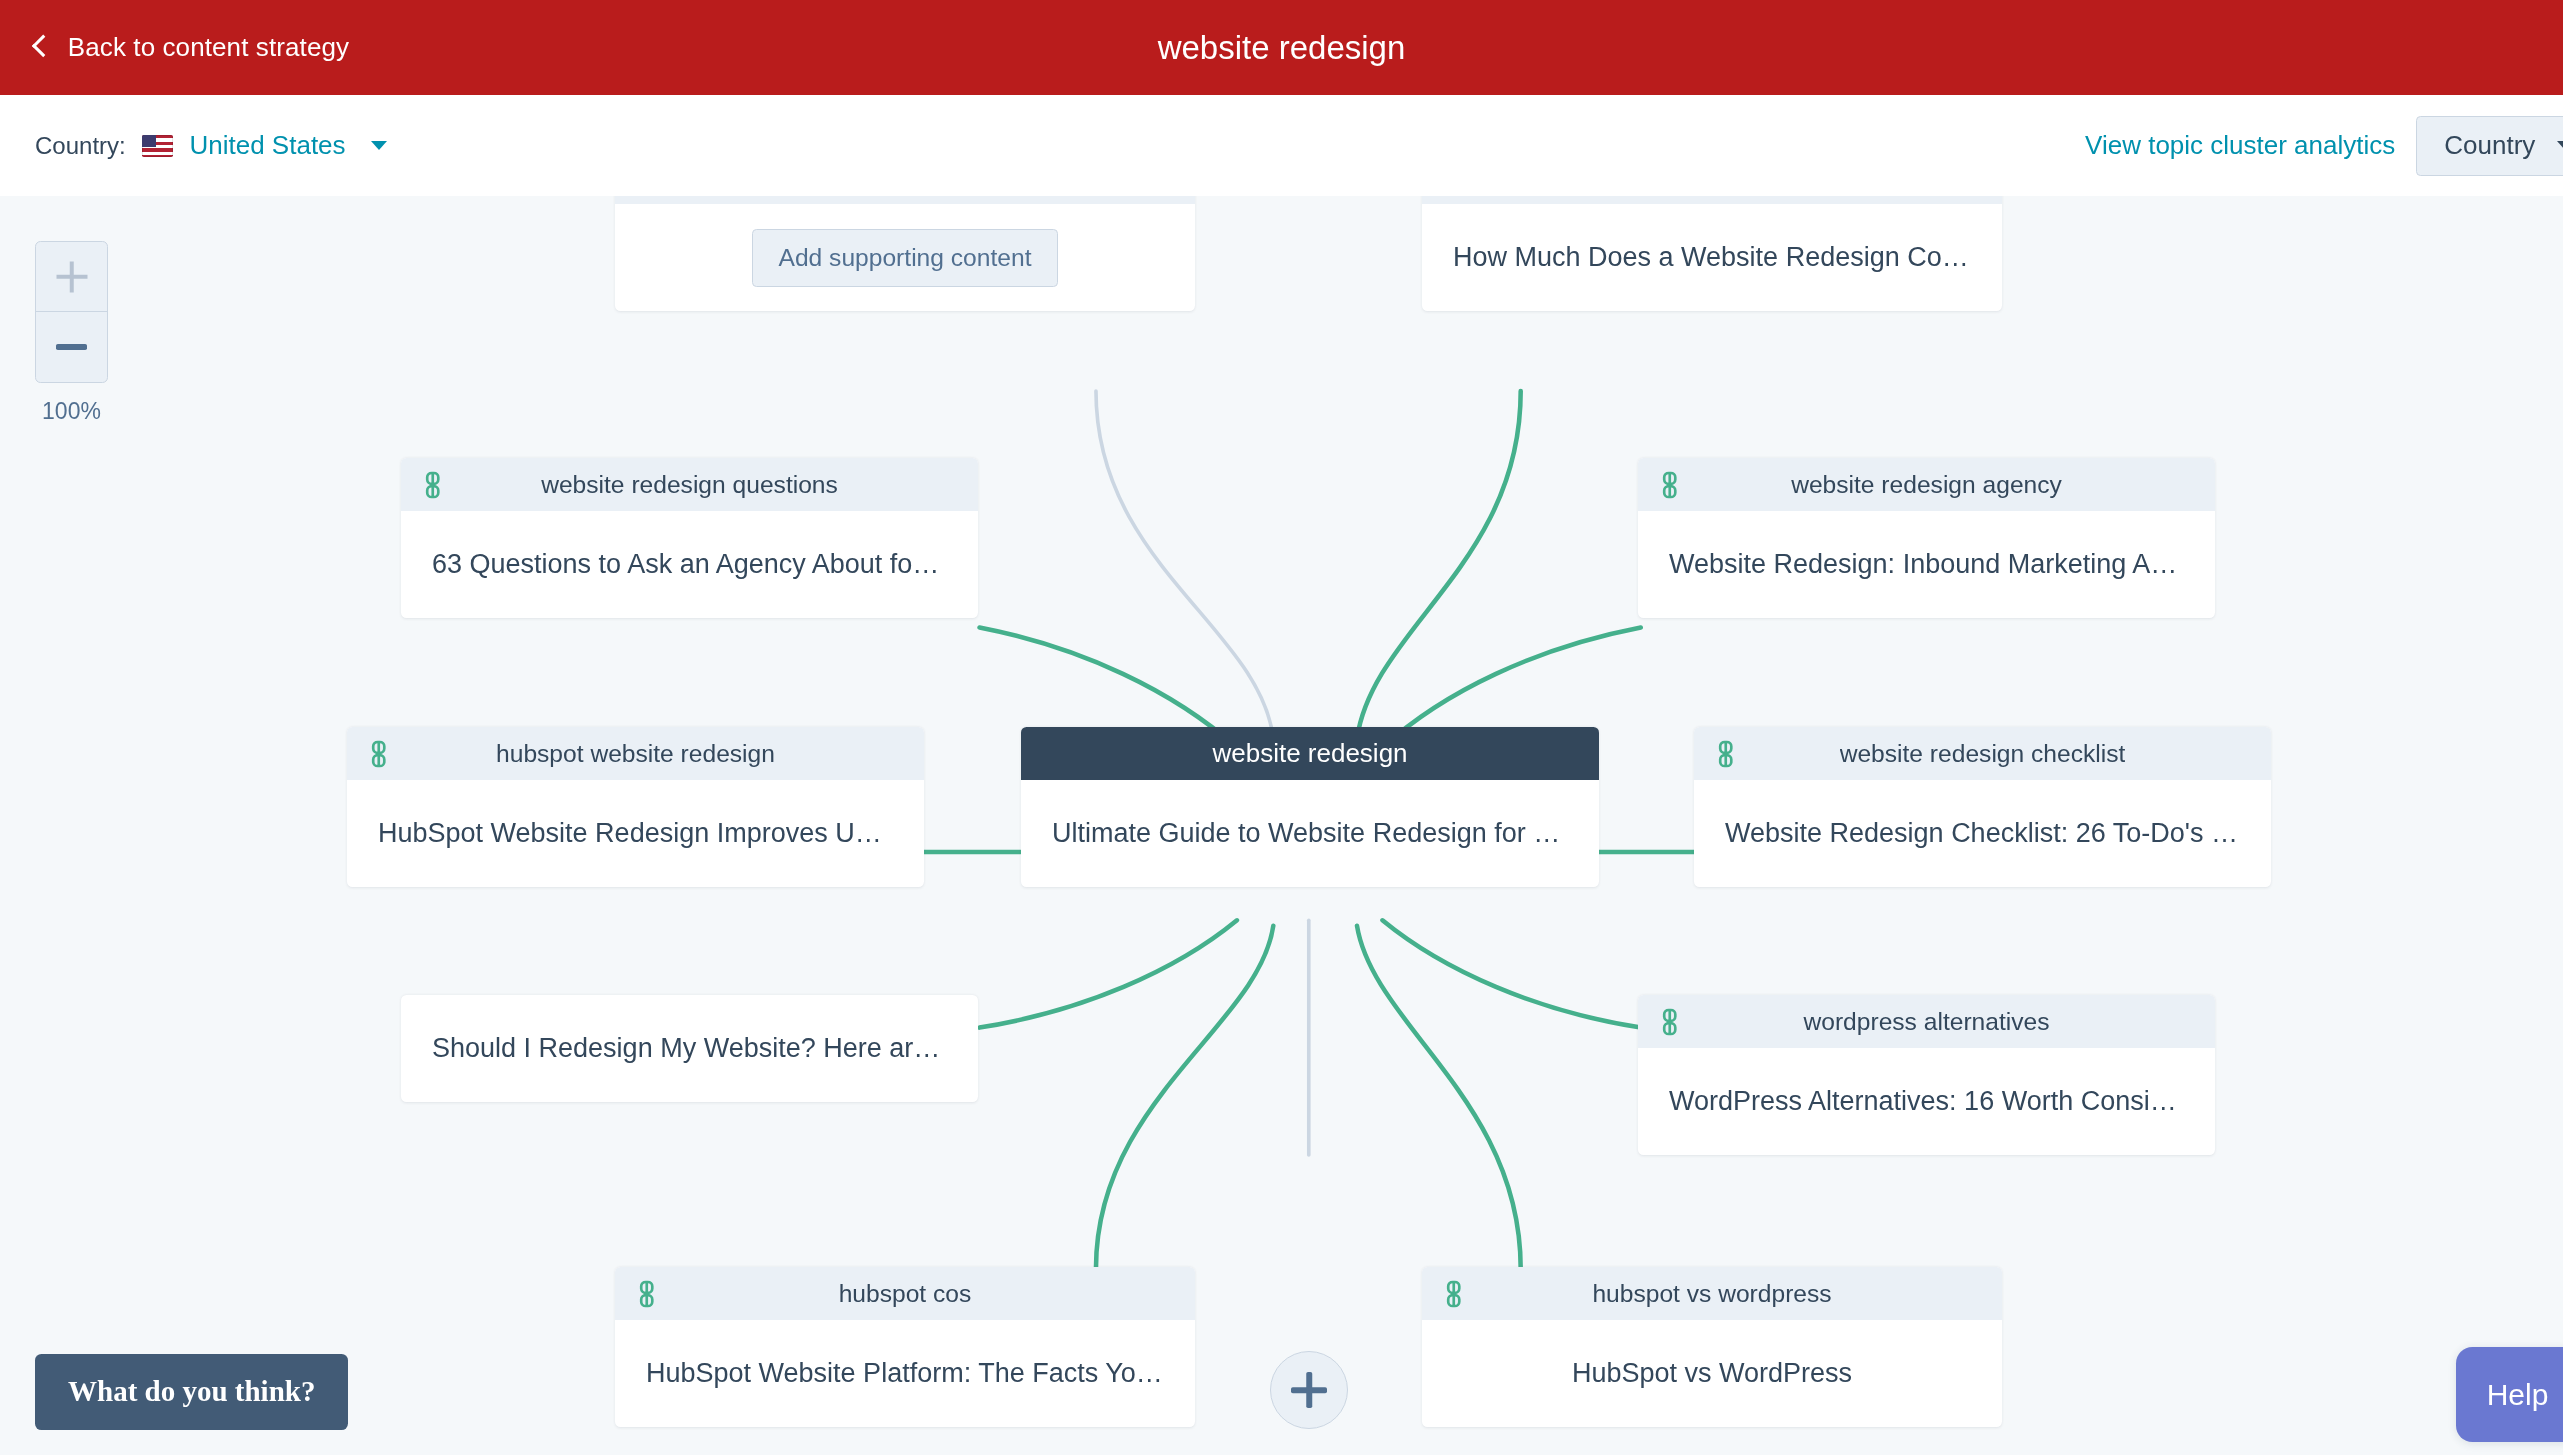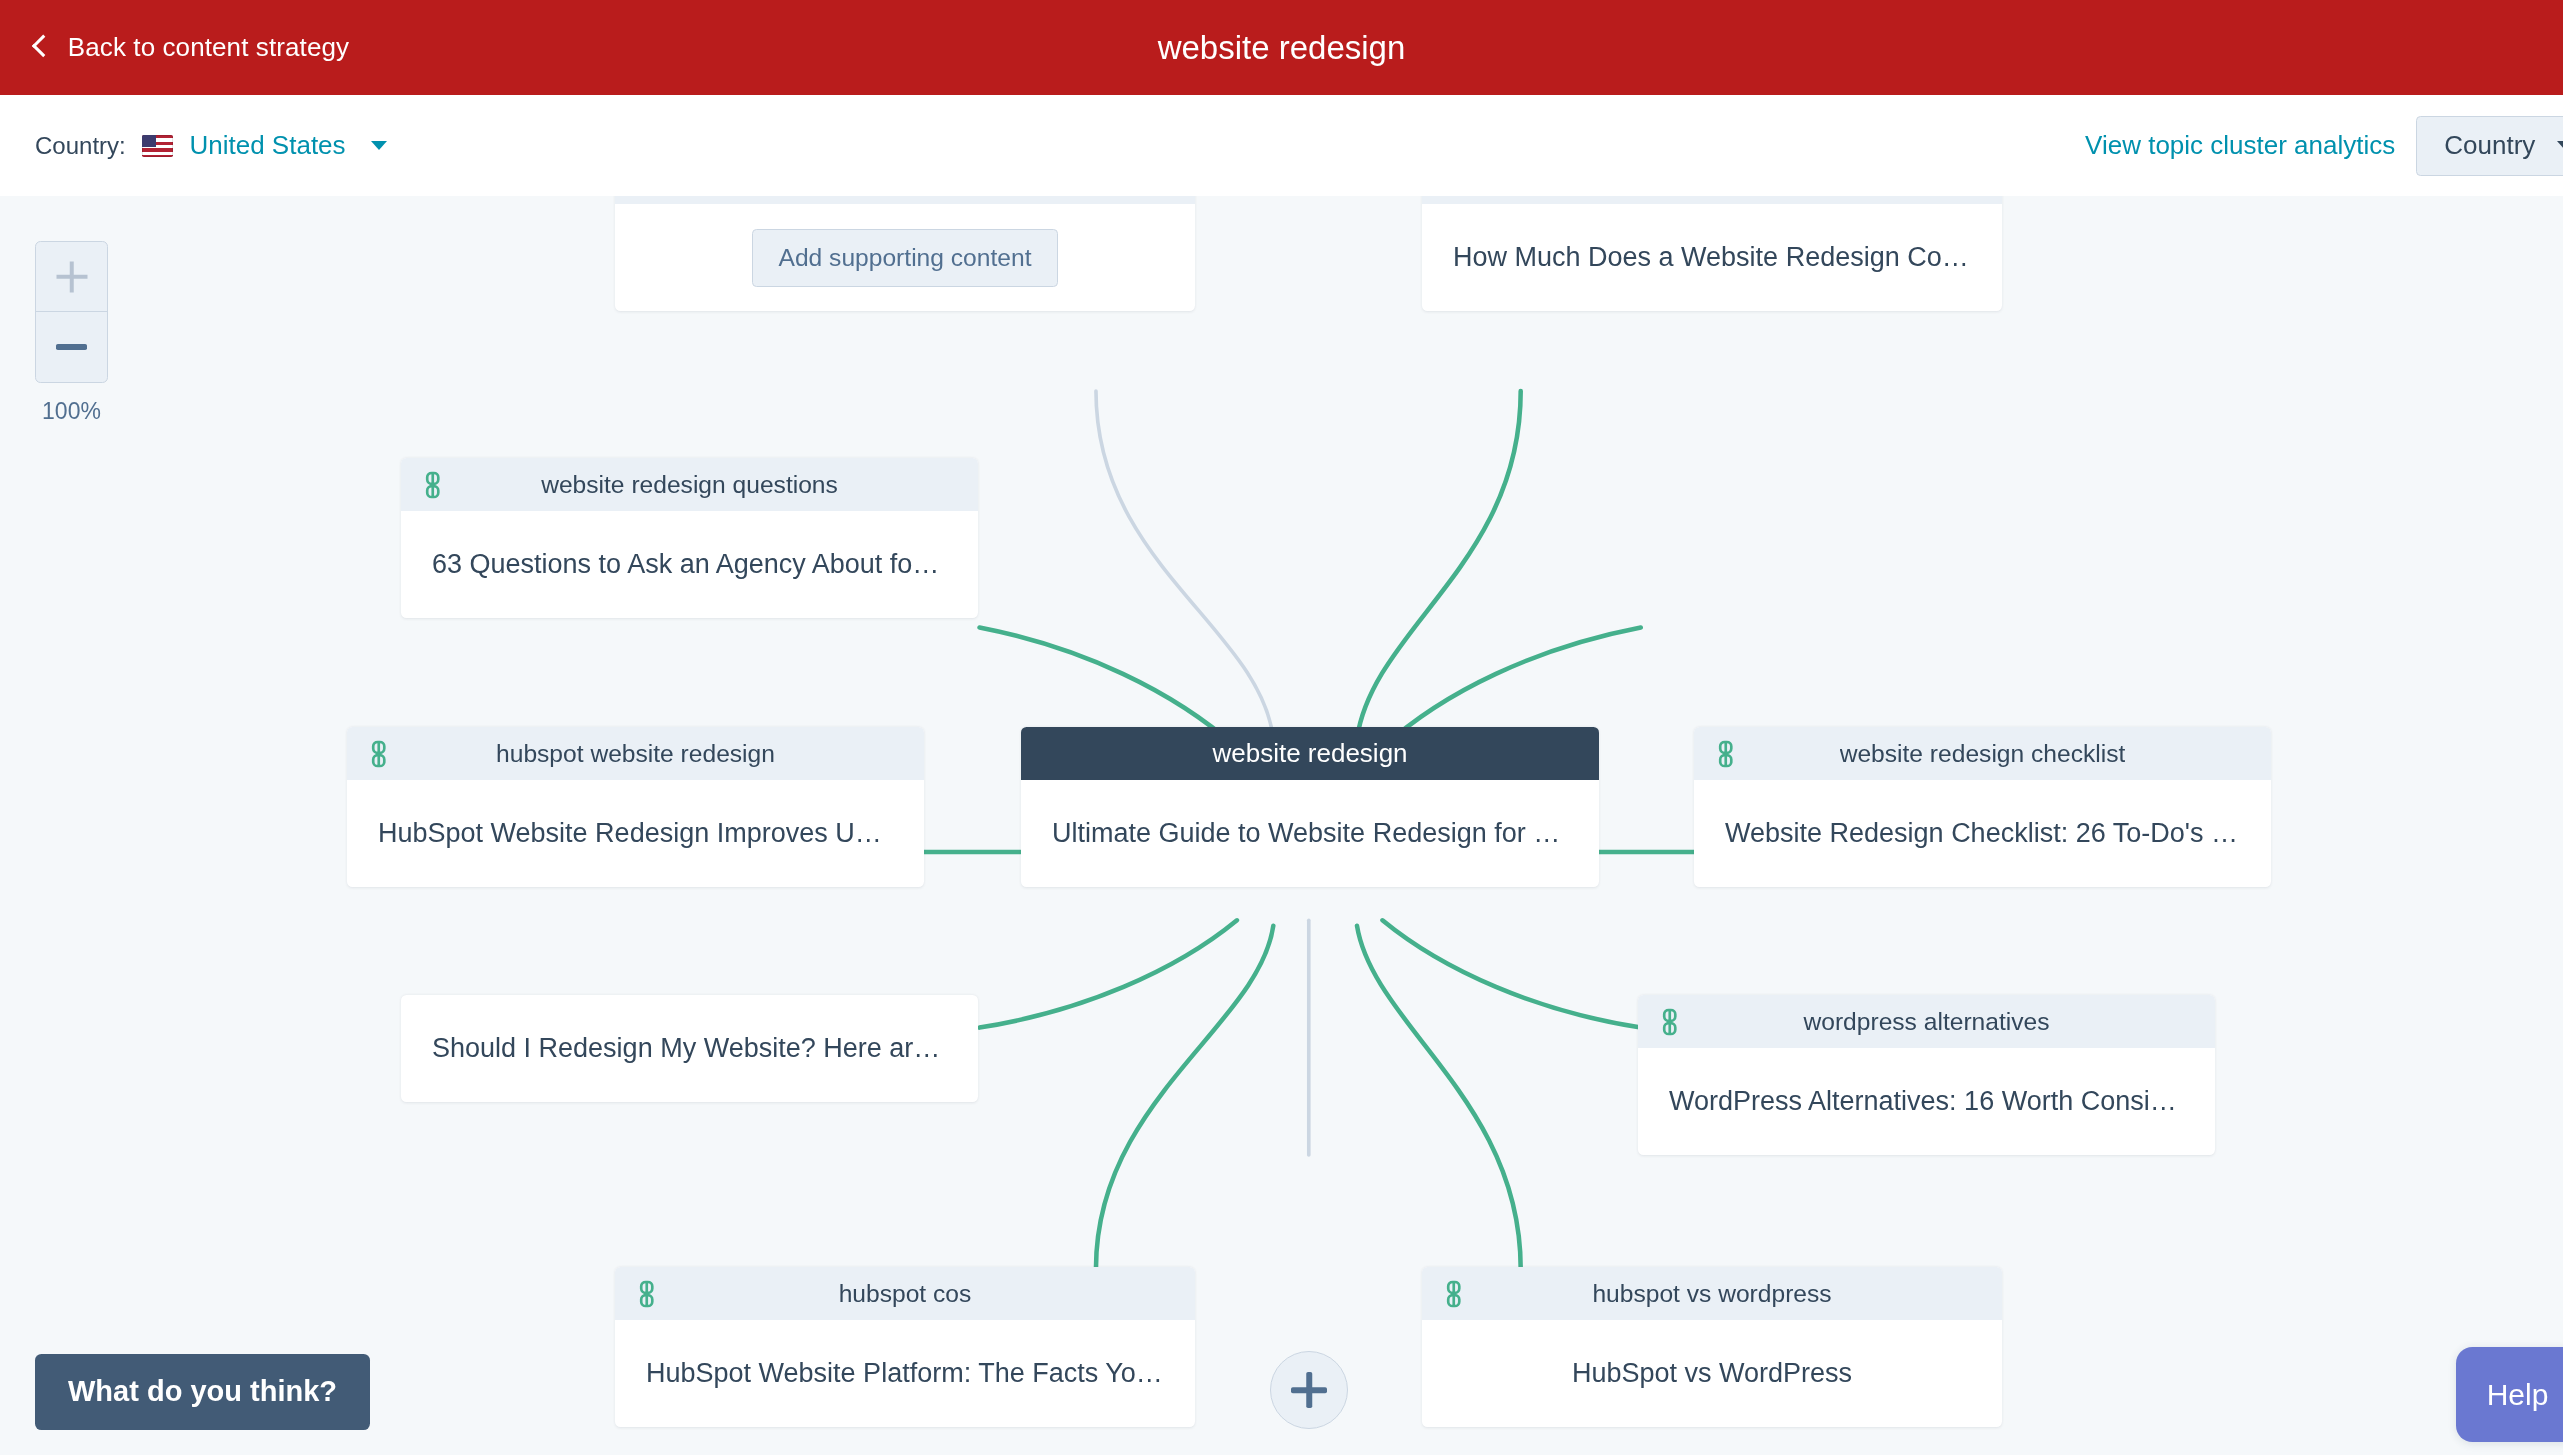--- a/index.html
+++ b/index.html
@@ -186,21 +186,21 @@
   .add-node-glyph::after { width: 5.5px; height: 36px; transform: translate(-50%,-50%); }
 
   
   .feedback-btn {
     position: absolute; left: 35px; bottom: 25.5px;
     height: 76px; padding: 0 33px;
     background: #425b76; color: #ffffff;
     font-size: 29px; font-weight: bold;
     border-radius: 6.4px;
     display: flex; align-items: center;
-    z-index: 40; cursor: pointer;
+    z-index: 40; cursor: pointer; font-family: Liberation Serif, serif;
   }
   .help-btn {
     position: absolute; right: -16.4px; bottom: 12.7px;
     height: 95px; padding: 0 31px;
     background: #6a78d1; color: #ffffff;
     font-size: 30px; border-radius: 16.4px;
     display: flex; align-items: center;
     z-index: 40; cursor: pointer;
     box-shadow: 0 1.8px 9px rgba(45,62,80,.12);
   }
@@ -299,20 +299,33 @@
         <rect x="2" y="1" width="10" height="10" rx="4" stroke="#45b08c" stroke-width="2.4" fill="none"></rect>
         <rect x="2" y="13" width="10" height="10" rx="4" stroke="#45b08c" stroke-width="2.4" fill="none"></rect>
       </svg>
       <span class="node-head-title">website redesign questions</span>
     </div>
     <div class="node-body">
       <span class="node-body-title">63 Questions to Ask an Agency About for …</span>
     </div>
   </div>
 
+  <div class="node" style="left:1638px; top:262px; width:577px;">
+    <div class="node-head">
+      <svg class="link-icon" viewBox="0 0 14 24">
+        <path d="M7 2v8 M7 14v8" stroke="#45b08c" stroke-width="2.4" fill="none" stroke-linecap="round"></path>
+        <rect x="2" y="1" width="10" height="10" rx="4" stroke="#45b08c" stroke-width="2.4" fill="none"></rect>
+        <rect x="2" y="13" width="10" height="10" rx="4" stroke="#45b08c" stroke-width="2.4" fill="none"></rect>
+      </svg>
+      <span class="node-head-title">website redesign agency</span>
+    </div>
+    <div class="node-body">
+      <span class="node-body-title">Website Redesign: Inbound Marketing Ag…</span>
+    </div>
+  </div>
 
   <div class="node" style="left:347px; top:531px; width:577px;">
     <div class="node-head">
       <svg class="link-icon" viewBox="0 0 14 24">
         <path d="M7 2v8 M7 14v8" stroke="#45b08c" stroke-width="2.4" fill="none" stroke-linecap="round"></path>
         <rect x="2" y="1" width="10" height="10" rx="4" stroke="#45b08c" stroke-width="2.4" fill="none"></rect>
         <rect x="2" y="13" width="10" height="10" rx="4" stroke="#45b08c" stroke-width="2.4" fill="none"></rect>
       </svg>
       <span class="node-head-title">hubspot website redesign</span>
     </div>

